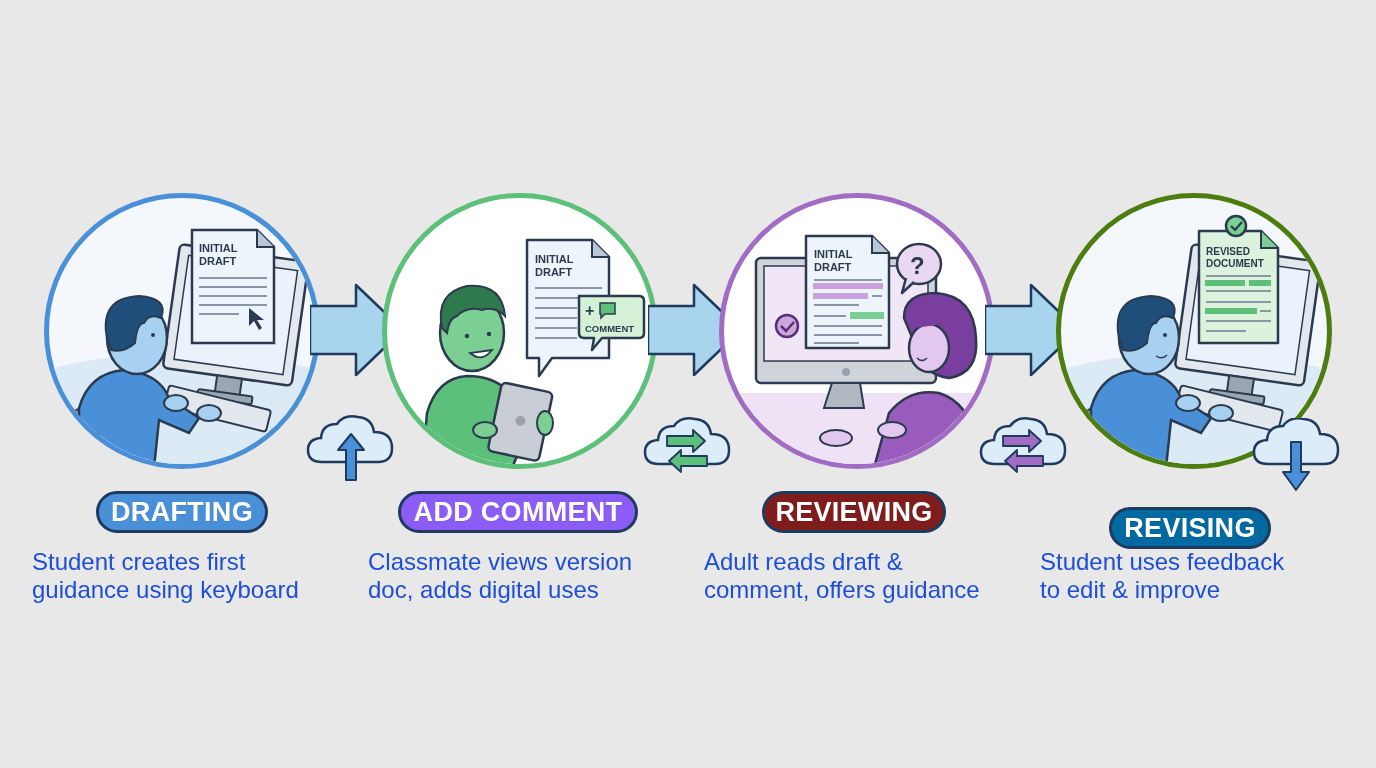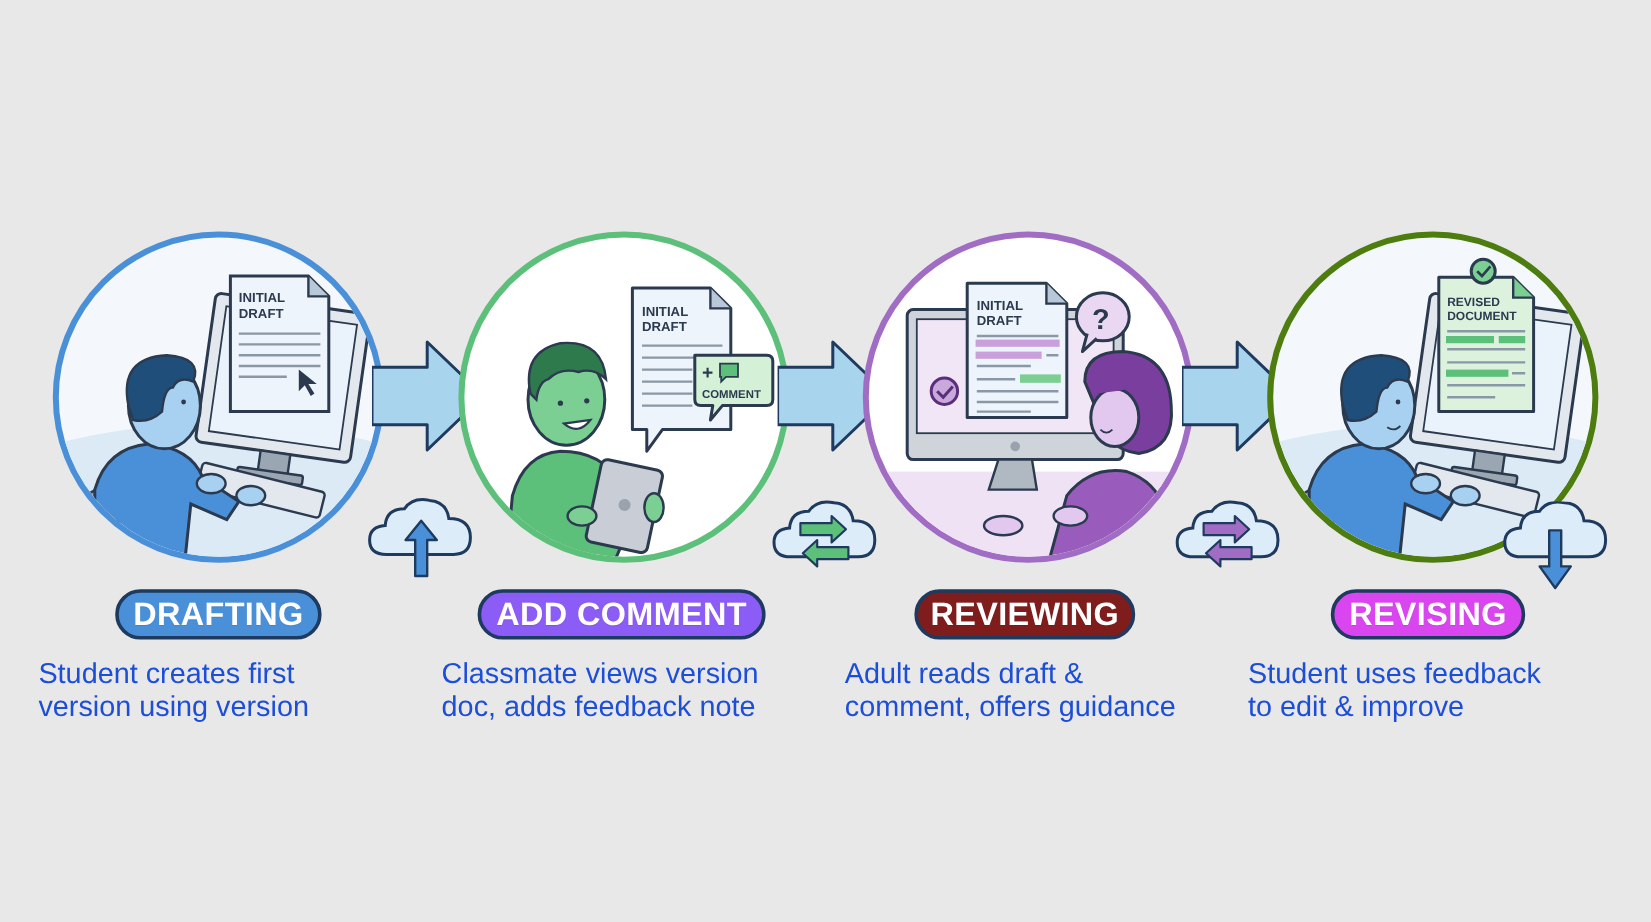--- a/index.html
+++ b/index.html
@@ -216,29 +216,29 @@
   </svg>
 
   <svg class="cloud" style="left:1250px;top:418px" width="94" height="76" viewBox="0 0 94 76">
     <path d="M18 46 Q4 46 4 34 Q4 23 17 22 Q18 8 33 8 Q40 -2 54 1 Q68 2 70 16 Q88 16 88 32 Q88 46 74 46 Z" fill="#dcecf8" stroke="#1f3a5f" stroke-width="2.5"></path>
     <path d="M41 24 L51 24 L51 54 L59 54 L46 72 L33 54 L41 54 Z" fill="#4a90d9" stroke="#1f3a5f" stroke-width="2" stroke-linejoin="round"></path>
   </svg>
 
   <div class="pill" style="left:96px;top:491px;width:172px;background:#4a90d9;text-align:right;">DRAFTING</div>
   <div class="pill" style="left:398px;top:491px;width:240px;background:#8b5cf6;">ADD COMMENT</div>
   <div class="pill" style="left:762px;top:491px;width:184px;background:#7f1d1d;">REVIEWING</div>
-  <div class="pill" style="left:1109px;top:491px;width:162px;background:#d946ef;">REVISING</div>
+  <div class="pill" style="left:1109px;top:507px;width:162px;background:#0369a1;">REVISING</div>
 
   <div class="desc" style="left:32px;top:548px;">
     <div>Student creates first</div>
-    <div>version using version</div>
+    <div>guidance using keyboard</div>
   </div>
   <div class="desc" style="left:368px;top:548px;">
     <div>Classmate views version</div>
-    <div>doc, adds feedback note</div>
+    <div>doc, adds digital uses</div>
   </div>
   <div class="desc" style="left:704px;top:548px;">
     <div>Adult reads draft &amp;</div>
     <div>comment, offers guidance</div>
   </div>
   <div class="desc" style="left:1040px;top:548px;">
     <div>Student uses feedback</div>
     <div>to edit &amp; improve</div>
   </div>
 

